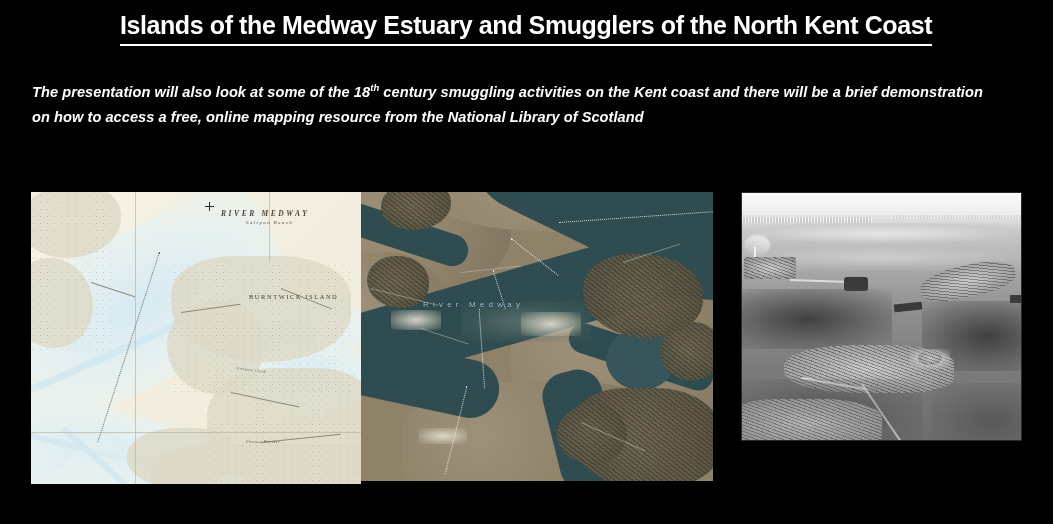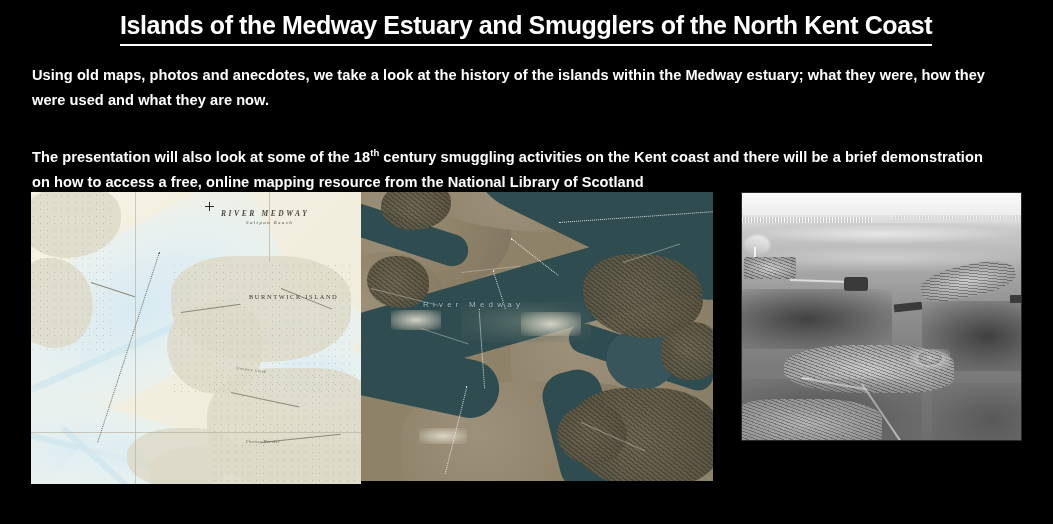--- a/index.html
+++ b/index.html
@@ -49,21 +49,21 @@
     width: 972px;
   }
   .para {
     font-size: 14.6px;
     font-weight: bold;
     line-height: 25px;
     color: #ffffff;
     letter-spacing: 0.05px;
     margin: 0;
   }
-  .para.second { margin-top: 32px; }
+  .para.second { margin-top: 17px; font-style: italic; }
   .sup { font-size: 9.5px; vertical-align: super; line-height: 0; }
 
   
   .img-os-map {
     position: absolute;
     left: 31px;
     top: 192px;
     width: 330px;
     height: 292px;
     overflow: hidden;
@@ -260,21 +260,20 @@
 </head>
 <body>
 
 <div class="slide">
 
   <div class="title">
     <span class="title-inner">Islands of the Medway Estuary and Smugglers of the North Kent Coast</span>
   </div>
 
   <div class="body-block">
-    <p class="para">Using old maps, photos and anecdotes, we take a look at the history of the islands within the Medway estuary; what they were, how they were used and what they are now.</p>
     <p class="para second"><span>The presentation will also look at some of the 18</span><span class="sup">th</span><span> century smuggling activities on the Kent coast and there will be a brief demonstration on how to access a free, online mapping resource from the National Library of Scotland</span></p>
   </div>
 
   <div class="img-os-map">
     <div class="osmap-canvas">
       <div class="os-paper"></div>
 
       <div class="os-water-soft" style="left:-40px; top:40px; width:300px; height:150px; transform:rotate(-28deg);"></div>
       <div class="os-water" style="left:-30px; top:152px; width:250px; height:7px; transform:rotate(-24deg); border-radius:4px; opacity:.75;"></div>
 

